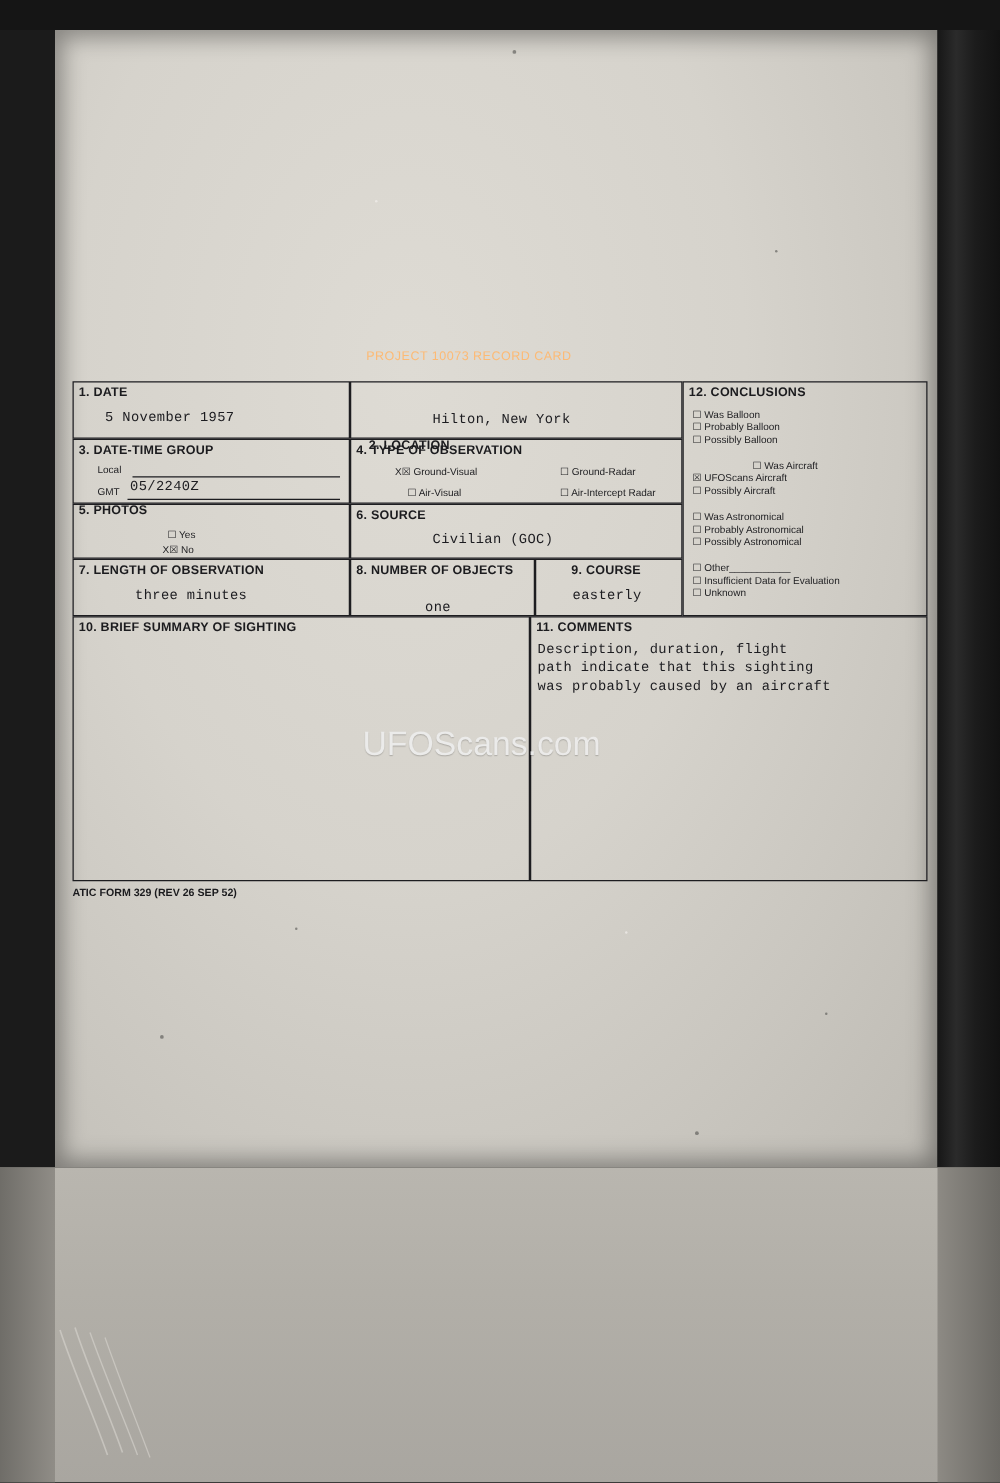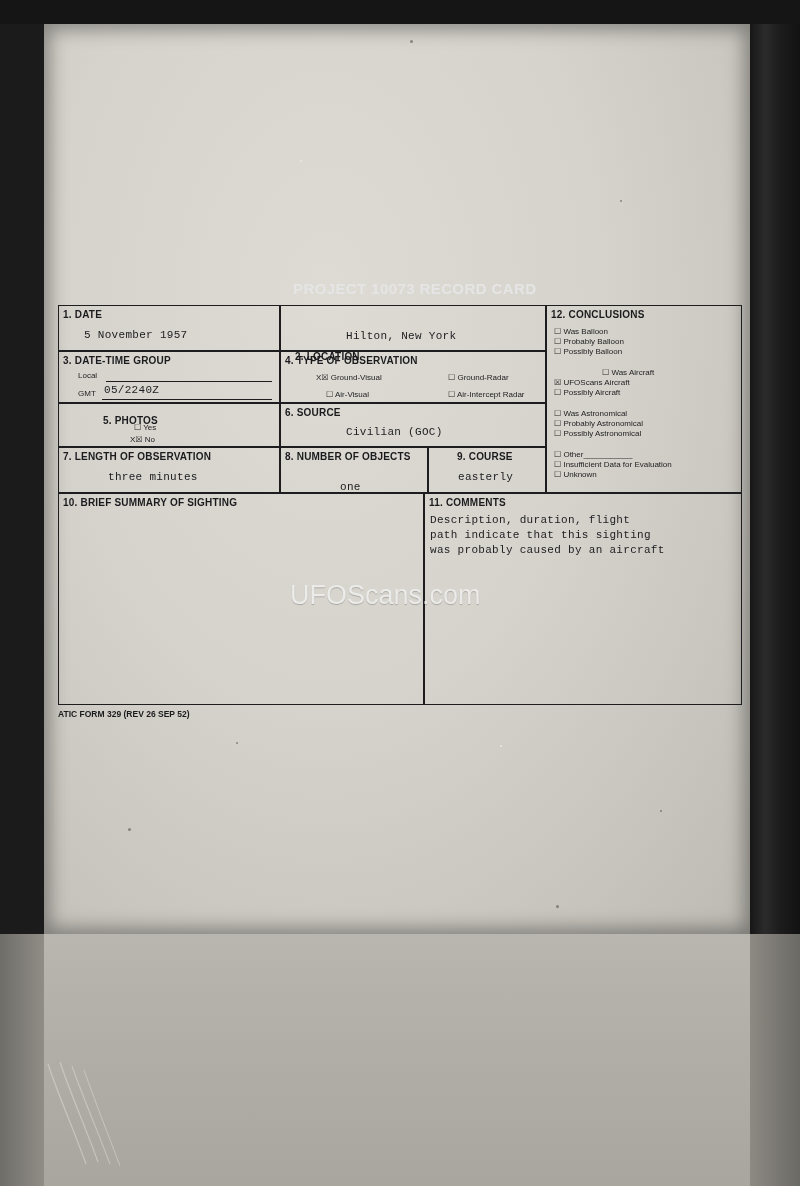--- a/index.html
+++ b/index.html
@@ -56,22 +56,22 @@
 
   
   #card{
     position:absolute;
     left:58px;top:305px;
     width:684px;height:400px;
     color:#17171a;
   }
   #cardtitle{
     position:absolute;left:235px;top:-25px;
-    font-size:15px;font-weight:bold;letter-spacing:.4px;
-    color:#e5e5e5;
+    font-size:10px;font-weight:normal;letter-spacing:.4px;
+    color:#fdba74;
     white-space:nowrap;
   }
   .box{
     position:absolute;
     border:1px solid #1d1d20;
     box-sizing:border-box;
   }
   .lbl{
     position:absolute;
     font-size:10px;font-weight:bold;letter-spacing:.2px;
@@ -190,21 +190,21 @@
 
   <div class="lbl" style="left:227px;top:50px;">4.  TYPE OF OBSERVATION</div>
   <div class="small" style="left:258px;top:68px;">X☒ <span>Ground-Visual</span></div>
   <div class="small" style="left:390px;top:68px;">☐ <span>Ground-Radar</span></div>
   <div class="small" style="left:268px;top:85px;">☐ <span>Air-Visual</span></div>
   <div class="small" style="left:390px;top:85px;">☐ <span>Air-Intercept Radar</span></div>
 
   <div class="box" style="left:0;top:98px;width:222px;height:44px;"></div>
   <div class="box" style="left:222px;top:98px;width:266px;height:44px;"></div>
 
-  <div class="lbl" style="left:5px;top:110px;margin-left:40px;">5.  PHOTOS</div>
+  <div class="lbl" style="left:5px;top:98px;">5.  PHOTOS</div>
   <div class="small" style="left:76px;top:118px;">☐ <span>Yes</span></div>
   <div class="small" style="left:72px;top:130px;">X☒ <span>No</span></div>
 
   <div class="lbl" style="left:227px;top:102px;">6.  SOURCE</div>
   <div class="typed" style="left:288px;top:121px;">Civilian (GOC)</div>
 
   <div class="box" style="left:0;top:142px;width:222px;height:46px;"></div>
   <div class="box" style="left:222px;top:142px;width:148px;height:46px;"></div>
   <div class="box" style="left:370px;top:142px;width:118px;height:46px;"></div>
 

